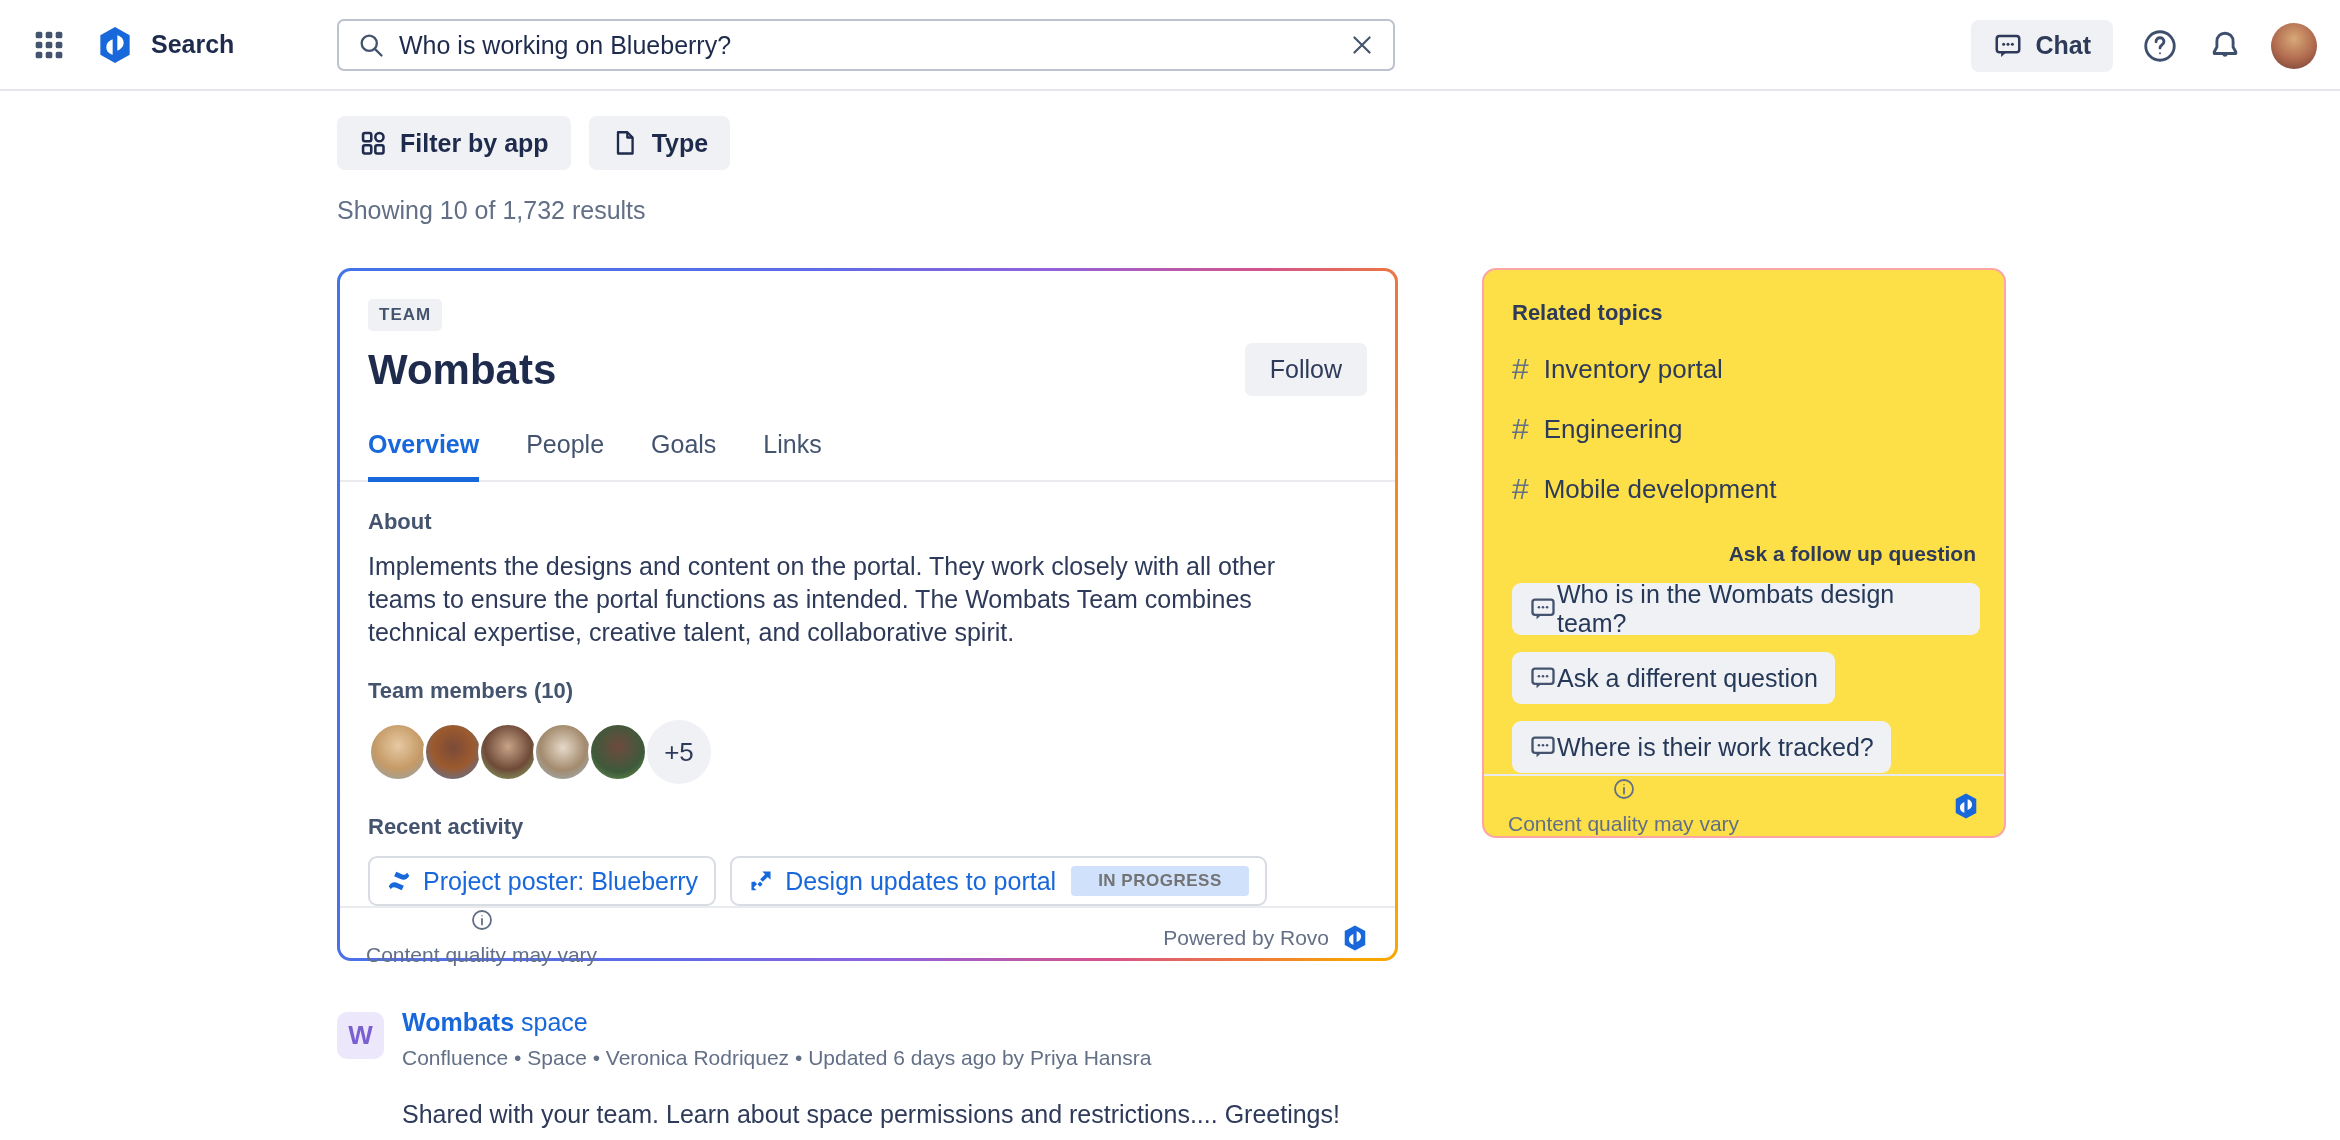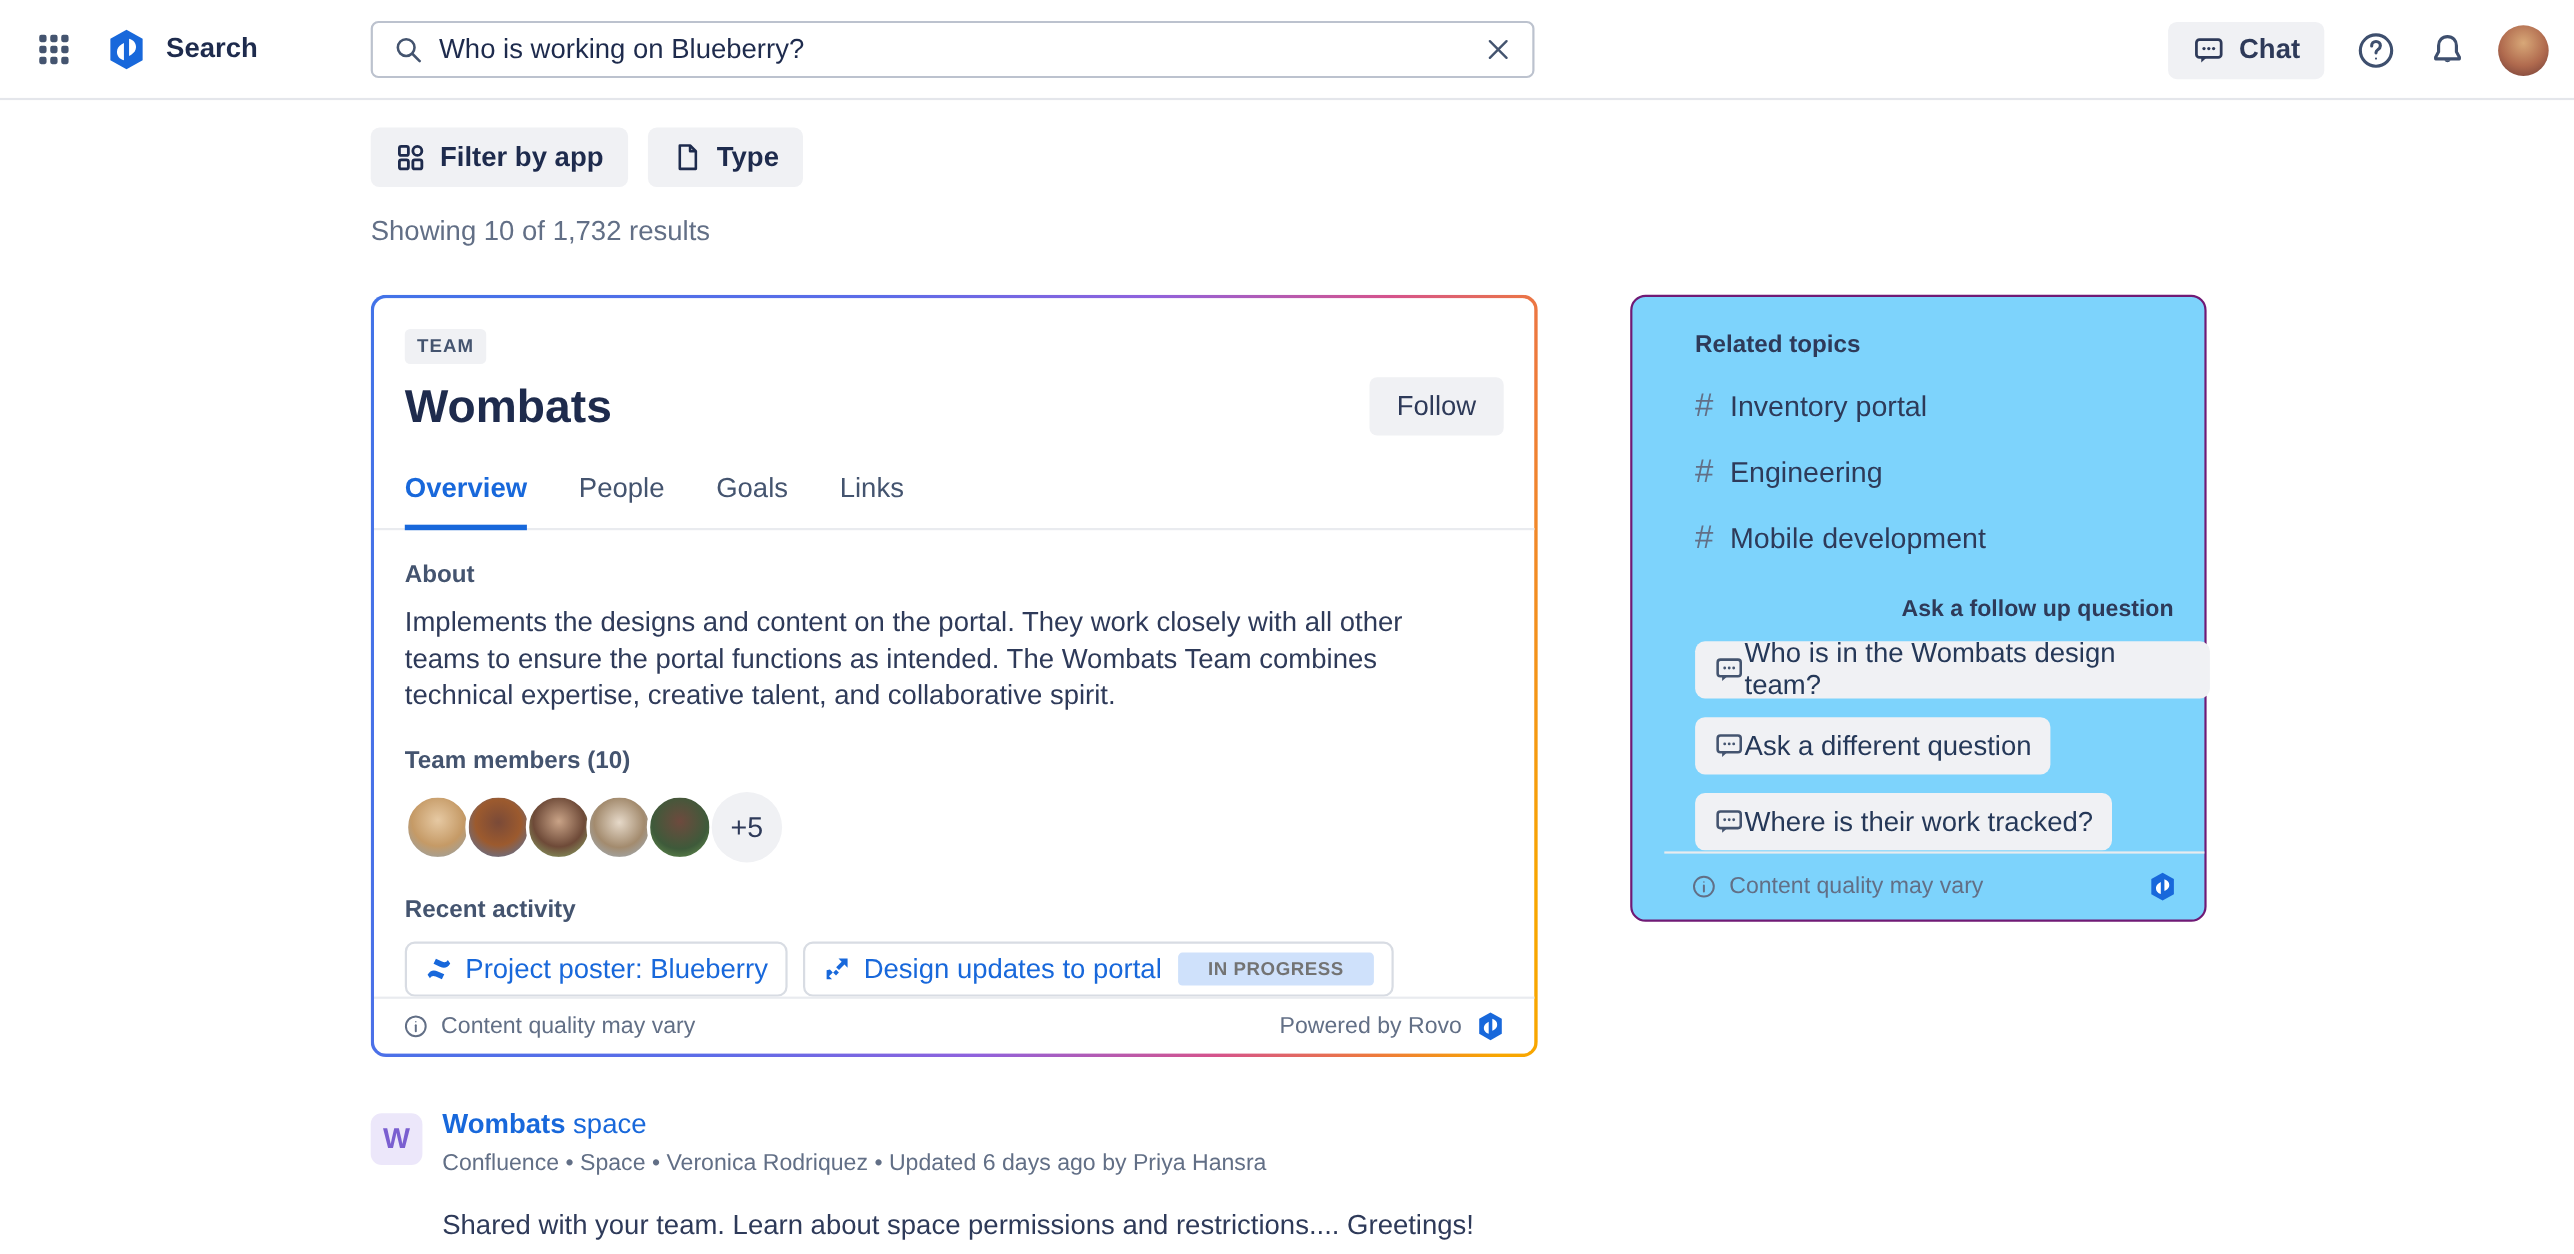--- a/index.html
+++ b/index.html
@@ -109,28 +109,28 @@
   }
   .lozenge {
     background:#CFE1FB; color:#737373; font-size:17px; font-weight:700;
     letter-spacing:0.5px; padding:5px 27px; border-radius:4px; margin-left:4px;
   }
 
   .card-footer {
     margin-top:auto; border-top:2px solid #E9EBEF; height:66px;
     display:flex; align-items:center; justify-content:space-between; padding:0 26px;
   }
-  .quality-note { display:flex; align-items:center; gap:11px; font-size:21px; color:#626F86; }
+  .quality-note { display:flex; align-items:center; gap:11px; font-size:21px; color:#626F86;flex-direction:column; }
   .powered { display:flex; align-items:center; gap:12px; font-size:21px; color:#626F86; }
 
   
   .related-panel {
     position:absolute; left:1482px; top:268px; width:524px; height:570px;
-    border:2px solid #701a75; border-radius:14px; background:#7dd3fc;
-    display:flex; flex-direction:column;padding-left:29px;
+    border:2px solid #fca5a5; border-radius:14px; background:#fde047;
+    display:flex; flex-direction:column;
   }
   .panel-inner { padding:30px 28px 0; }
   .panel-heading { font-size:22px; font-weight:700; color:#2E3A59; }
   .topic-list { margin-top:8px; }
   .topic-item { display:flex; align-items:center; gap:15px; margin-top:26px; cursor:pointer; }
   .hash { font-size:30px; color:#626F86; }
   .topic-label { font-size:26px; color:#2E3A59; }
   .followup-heading { margin-top:36px; font-size:21px;text-align:right; }
   .question-chip {
     display:flex; align-items:center; gap:0; width:max-content; max-width:468px;

